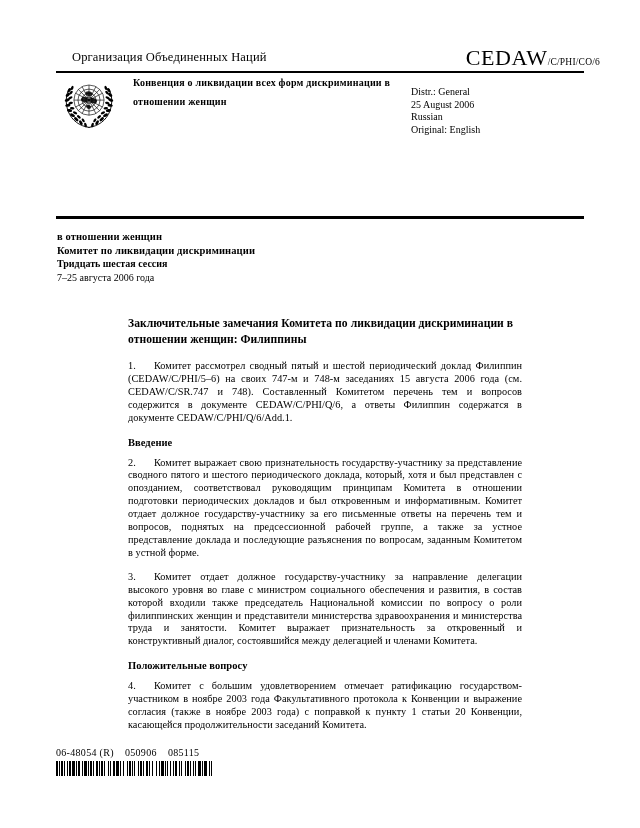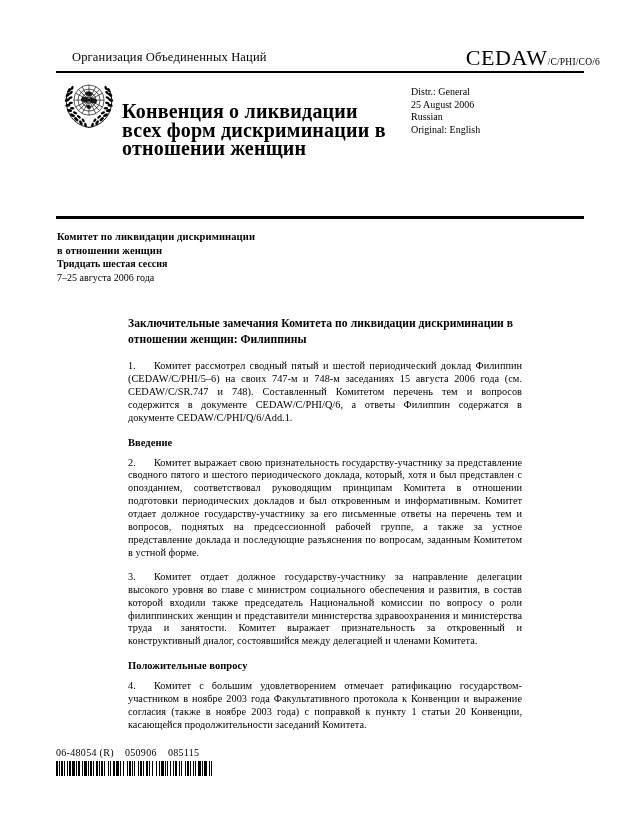--- a/index.html
+++ b/index.html
@@ -72,28 +72,27 @@
     position: absolute;
     left: 60px;
     top: 74px;
     width: 58px;
     height: 58px;
   }
   .emblem-wrap svg { display: block; }
 
   .conv-title {
     position: absolute;
-    left: 122px;
+    left: 133px;
     top: 74px;
     width: 275px;
     font-weight: bold;
-    font-size: 20px;
+    font-size: 10px;
     line-height: 18.5px;
     letter-spacing: 0.2px;
-    margin-top: 28px;
   }
 
   .distr-block {
     position: absolute;
     left: 411px;
     top: 86px;
     width: 165px;
     font-size: 10px;
     line-height: 12.6px;
   }
@@ -283,22 +282,22 @@
   <div class="distr-block">
     <div>Distr.: General</div>
     <div>25 August 2006</div>
     <div>Russian</div>
     <div>Original: English</div>
   </div>
 
   <div class="rule-thick-mid"></div>
 
   <div class="committee">
+    <div class="c-bold">в отношении женщин</div>
     <div class="c-bold">Комитет по ликвидации дискриминации</div>
-    <div class="c-bold">в отношении женщин</div>
     <div class="c-sess">Тридцать шестая сессия</div>
     <div class="c-dates">7–25 августа 2006 года</div>
   </div>
 
   <div class="body-col">
 
     <div class="doc-title">Заключительные замечания Комитета по ликвидации дискриминации в отношении женщин: Филиппины</div>
 
     <p class="para"><span class="pnum">1.</span><span>Комитет рассмотрел сводный пятый и шестой периодический доклад Филиппин (CEDAW/C/PHI/5–6) на своих 747-м и 748-м заседаниях 15 августа 2006 года (см. CEDAW/C/SR.747 и 748). Составленный Комитетом перечень тем и вопросов содержится в документе CEDAW/C/PHI/Q/6, а ответы Филиппин содержатся в документе CEDAW/C/PHI/Q/6/Add.1.</span></p>
 

